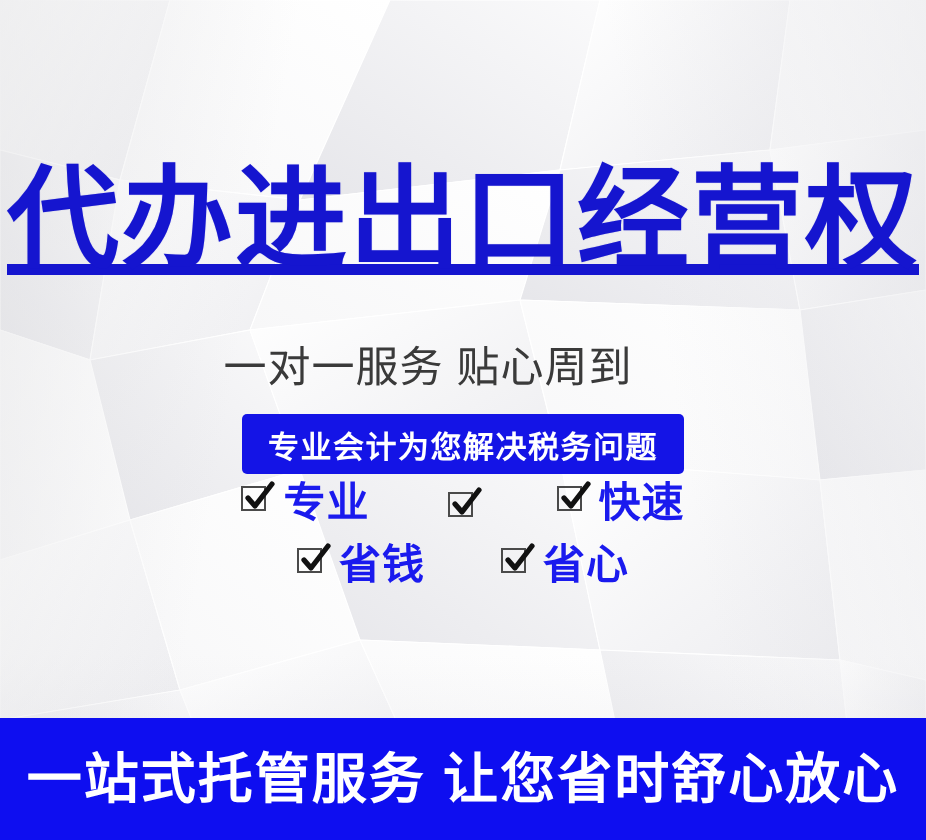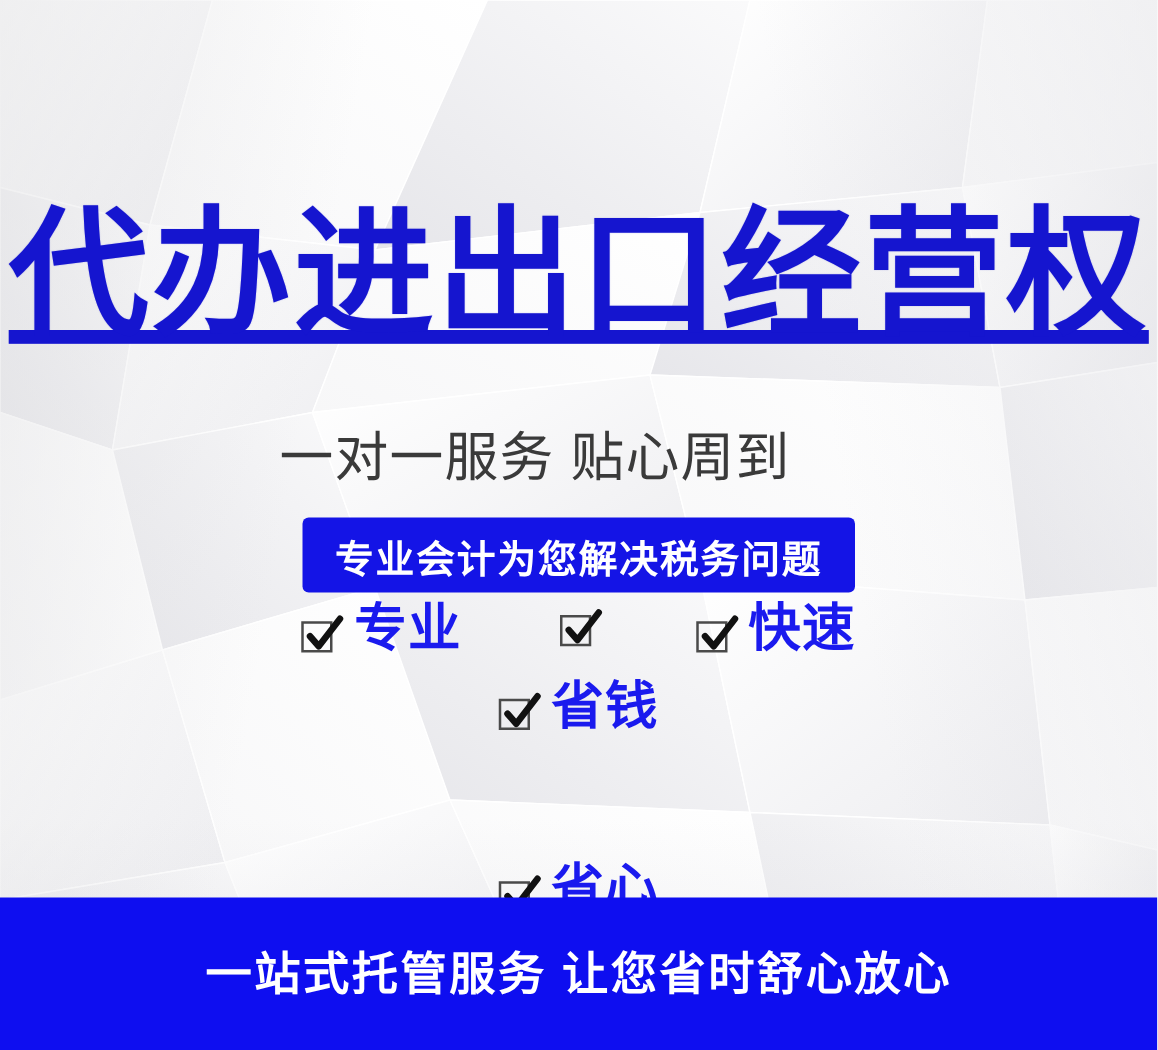--- a/index.html
+++ b/index.html
@@ -104,25 +104,25 @@
     left: 0;
     width: 926px;
   }
   .check-row {
     display: flex;
     justify-content: center;
     align-items: center;
     white-space: nowrap;
   }
   .check-row.row-1 { gap: 78px; margin-bottom: 20px; }
-  .check-row.row-2 { gap: 104px; flex-direction: column; }
+  .check-row.row-2 { gap: 76px; }
 
   .check-item {
     display: inline-flex;
-    align-items: flex-end;
+    align-items: flex-start;
     gap: 11px;
   }
   .check-box {
     position: relative;
     display: inline-block;
     width: 31px;
     height: 31px;
     flex: 0 0 31px;
   }
   .check-box .bx {
@@ -157,21 +157,21 @@
     top: 718px;
     width: 926px;
     height: 122px;
     background: #0e0ef0;
     display: flex;
     align-items: center;
     justify-content: center;
   }
   .bottom-bar .bar-text {
     color: #ffffff;
-    font-size: 37px;
+    font-size: 55px;
     font-weight: 700;
     letter-spacing: 2px;
     line-height: 1;
     white-space: nowrap;
   }
 </style>
 </head>
 <body>
 
 <div class="poster">

